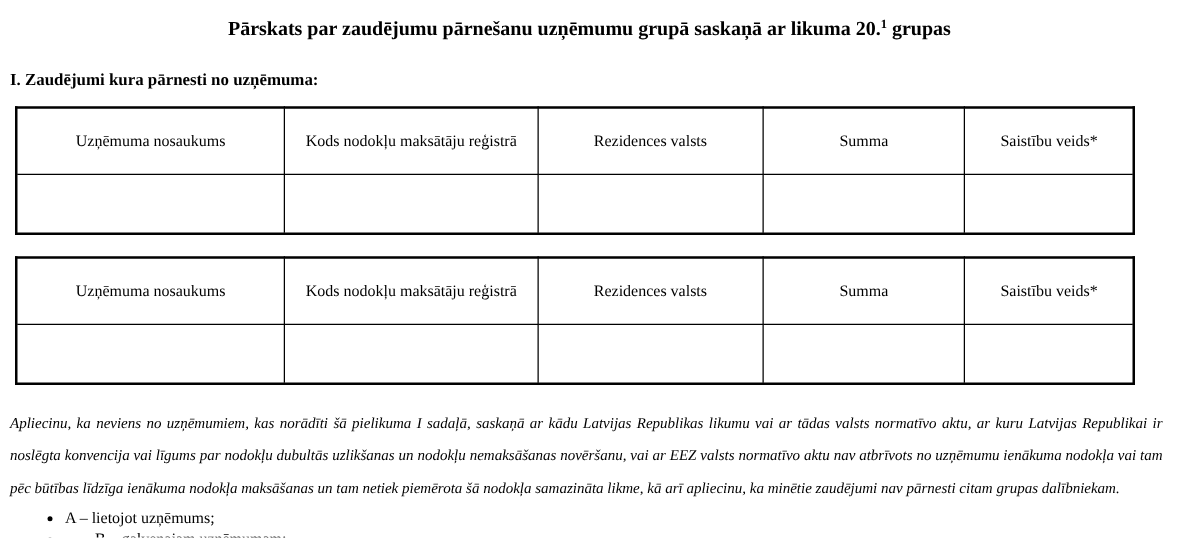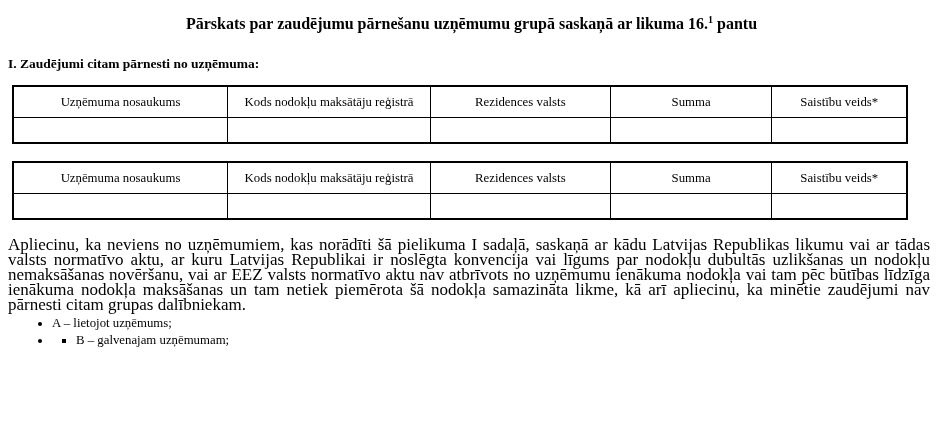--- a/index.html
+++ b/index.html
@@ -25,54 +25,54 @@
   table.loss-table {
     border-collapse: collapse; table-layout: fixed;
     width: 896px; margin-left: 4px; background: #fff;
     border: 2px solid #000;
   }
   table.loss-table.first { margin-top: 13px; }
   table.loss-table.second { margin-top: 17px; }
   table.loss-table th, table.loss-table td {
     border: 1px solid #000; font-weight: normal;
     font-size: 12.8px; text-align: center; vertical-align: middle;
-    padding: 0 4px; overflow: hidden;
+    padding: 11px 4px; overflow: hidden;
   }
   table.loss-table th { height: 30px; }
   table.loss-table td { height: 24px; }
   col.c1 { width: 24.0%; } col.c2 { width: 22.7%; } col.c3 { width: 20.1%; }
   col.c4 { width: 18.1%; } col.c5 { width: 15.1%; }
 
   .declaration {
     margin: 17px 5px 0 0; text-align: justify;
-    font-size: 17px; line-height: 15px;
+    font-size: 12px; line-height: 26px; font-style: italic;
   }
 
   .note-line { margin-top: 16px; font-size: 12.8px; line-height: 15px; }
   .note-line sup { font-size: 9px; }
 
   ul.note-list {
     margin: 4px 0 0 0; padding-left: 44px;
     font-size: 12.8px; line-height: 15.5px; list-style-type: disc;
   }
   ul.note-list > li { margin-bottom: 1px; }
   ul.note-sublist {
     margin: 1px 0 0 0; padding-left: 24px; list-style-type: square;
   }
   ul.note-sublist > li { margin-bottom: 0; }
 </style>
 </head>
 <body>
 
 <div class="page">
 
-  <div class="doc-title"><span>Pārskats par zaudējumu pārnešanu uzņēmumu grupā saskaņā ar likuma 16.</span><sup>1</sup><span> pantu</span></div>
+  <div class="doc-title"><span>Pārskats par zaudējumu pārnešanu uzņēmumu grupā saskaņā ar likuma 20.</span><sup>1</sup><span> grupas</span></div>
 
 
-  <div class="section-heading">I. Zaudējumi citam pārnesti no uzņēmuma:</div>
+  <div class="section-heading">I. Zaudējumi kura pārnesti no uzņēmuma:</div>
 
   <table class="loss-table first">
     <colgroup>
         <col class="c1">
         <col class="c2">
         <col class="c3">
         <col class="c4">
         <col class="c5">
       </colgroup>
     <thead>

